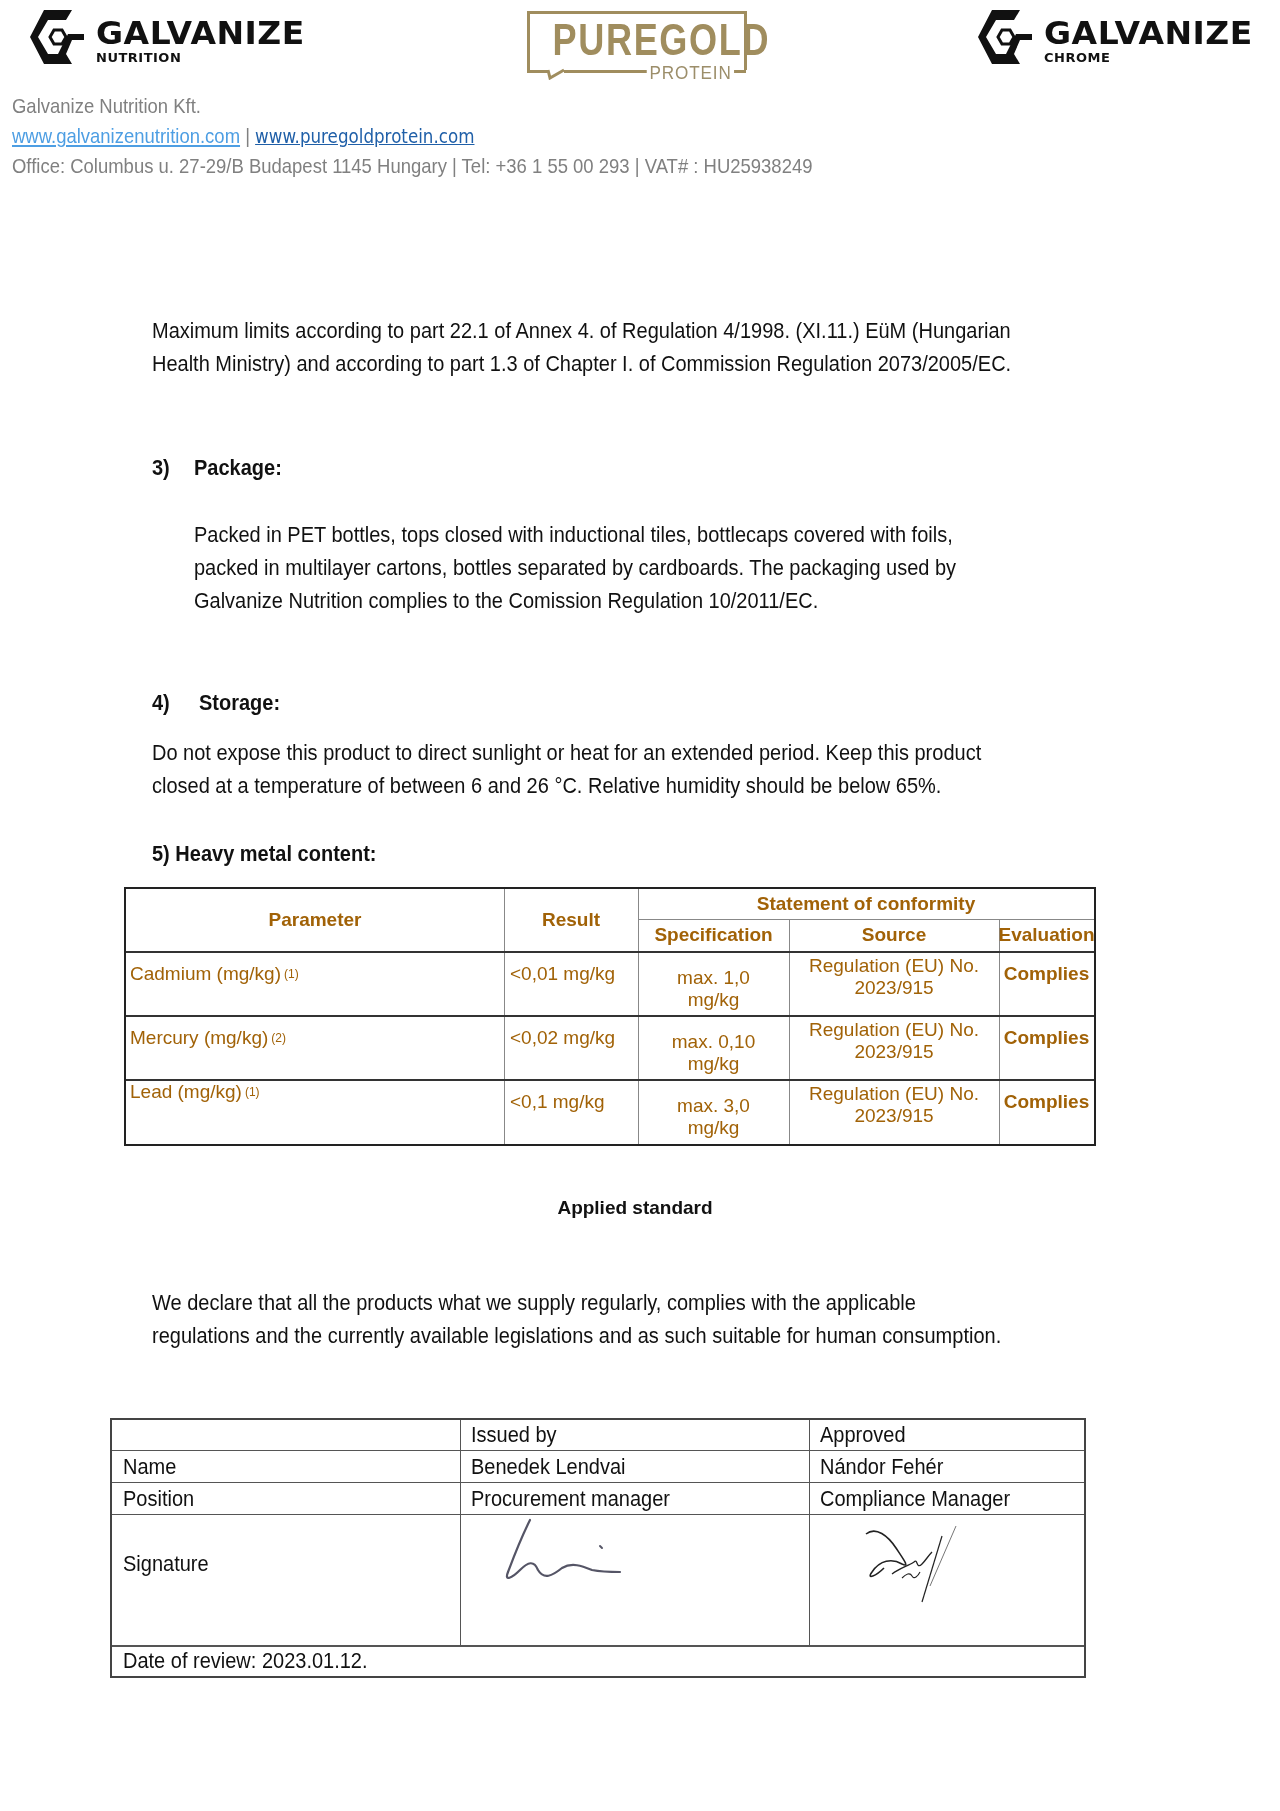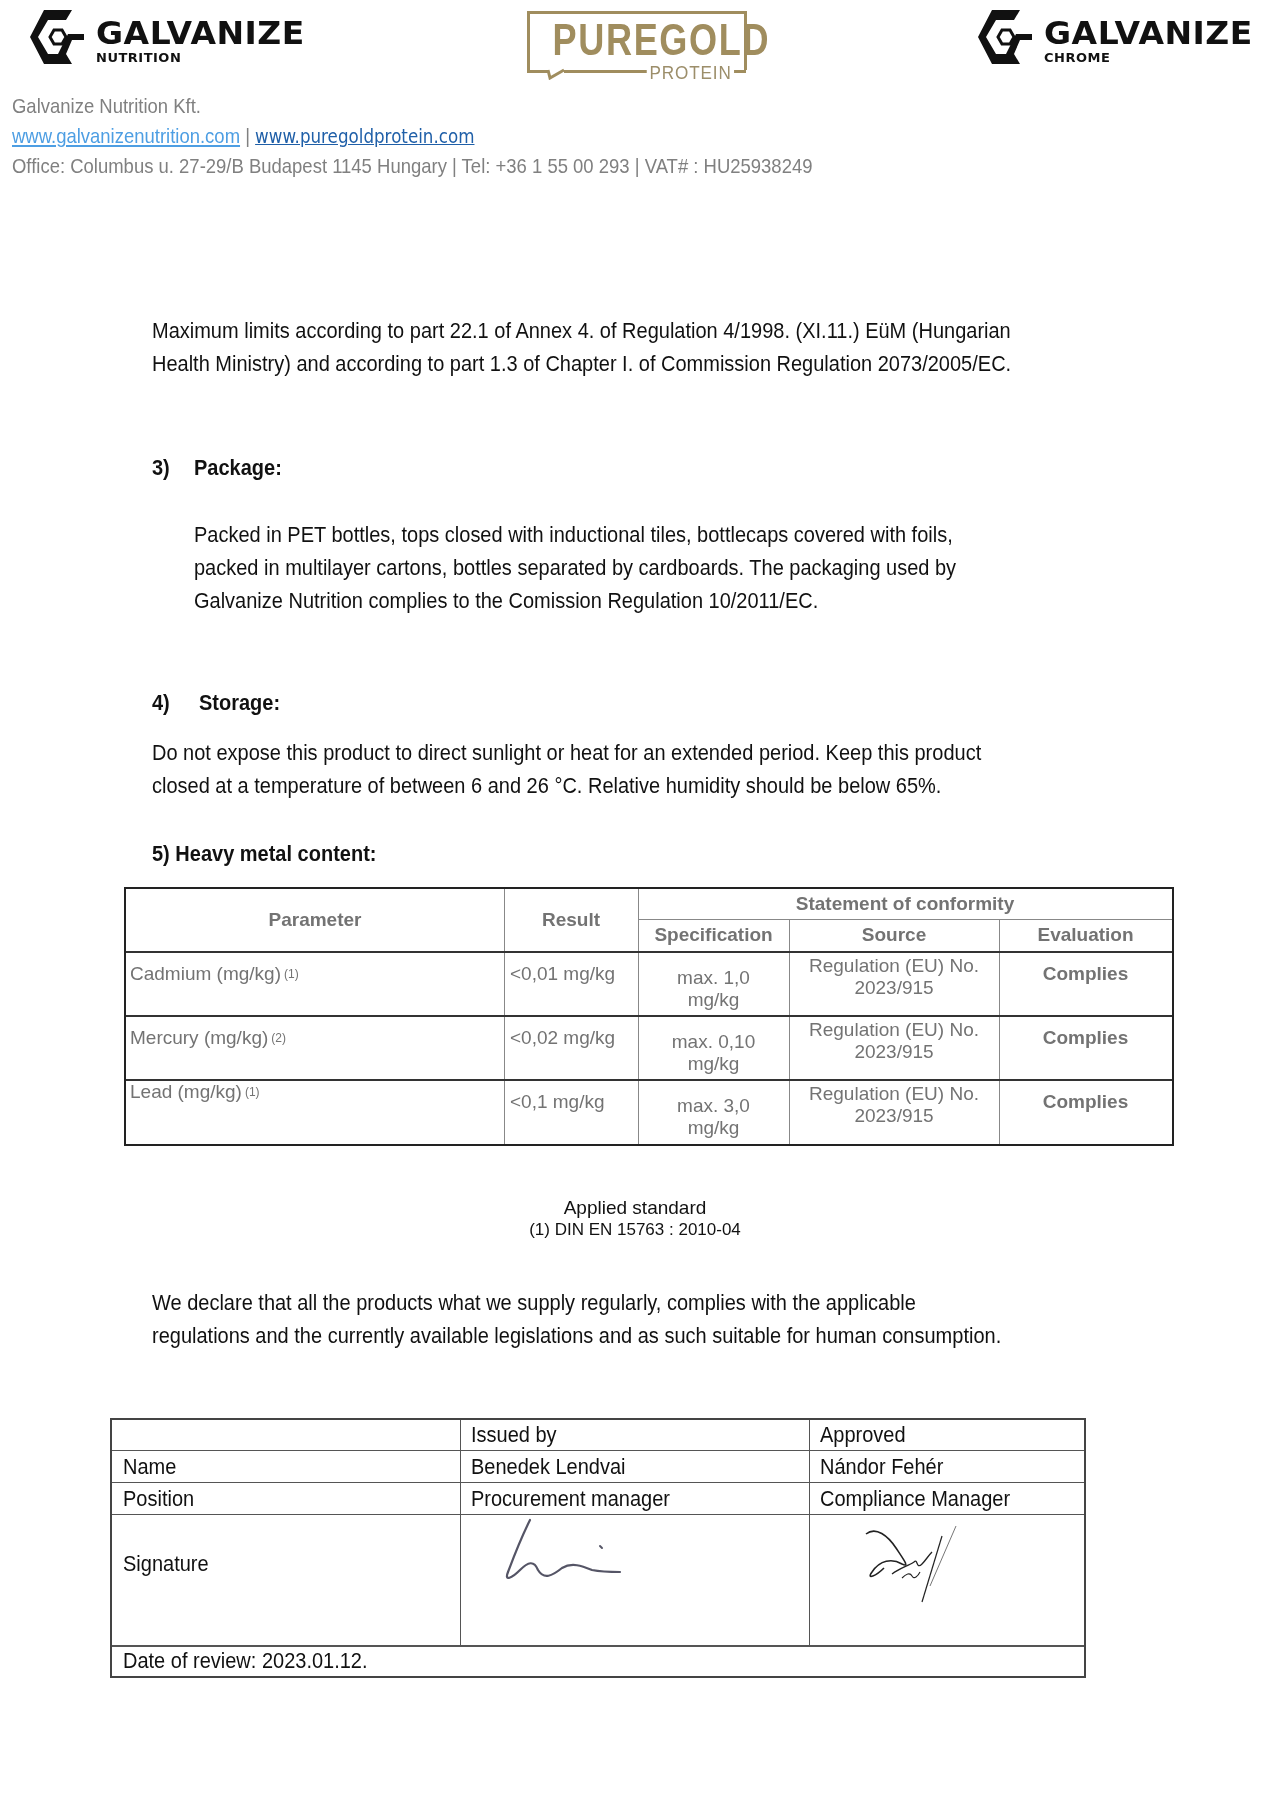--- a/index.html
+++ b/index.html
@@ -24,32 +24,32 @@
   .company a { text-decoration: underline; }
   .company .lnk1 { color: #4d9ee3; }
   .company .lnk2 { color: #1f5fa8; font-family: "DejaVu Sans", sans-serif; font-size: 19px; }
   .company .sep { color: #808080; }
 
   
   .p { position: absolute; font-family: "Liberation Sans", sans-serif; font-size: 21.5px; line-height: 33px; color: #111; white-space: nowrap; transform: scaleX(0.93); transform-origin: left; }
   .h { position: absolute; font-family: "Liberation Sans", sans-serif; font-weight: bold; font-size: 21.5px; line-height: 28px; color: #111; white-space: nowrap; transform: scaleX(0.93); transform-origin: left; }
 
   
-  .hm { position: absolute; left: 124px; top: 887px; width: 1050px; height: 259px; border: 2px solid #222; box-sizing: border-box; font-family: "Liberation Sans", sans-serif; font-size: 19px; color: #737373; }
+  .hm { position: absolute; left: 124px; top: 887px; width: 972px; height: 259px; border: 2px solid #222; box-sizing: border-box; font-family: "Liberation Sans", sans-serif; font-size: 19px; color: #a16207; }
   .hm .cell { position: absolute; display: flex; align-items: center; justify-content: center; text-align: center; box-sizing: border-box; line-height: 22px; }
   .hm .vl { position: absolute; width: 1px; background: #888; }
   .hm .hl { position: absolute; height: 2px; background: #333; left: 0; right: 0; }
   .hm .hl-thin { position: absolute; height: 1px; background: #888; }
   .hm .bold { font-weight: bold; }
   .hm .left { justify-content: flex-start; padding-left: 4px; }
   .hm sup { font-size: 12px; vertical-align: 7px; margin-left: 3px; }
 
   
   .std { position: absolute; left: 0; width: 1270px; text-align: center; font-family: "Liberation Sans", sans-serif; color: #111; }
-  .std .t { font-weight: normal; font-size: 19px; line-height: 22px; }
+  .std .t { font-weight: bold; font-size: 19px; line-height: 22px; }
   .std .l { font-size: 17px; line-height: 21px; }
 
   
   .sig { position: absolute; left: 110px; top: 1418px; width: 976px; height: 260px; border: 2px solid #444; box-sizing: border-box; font-family: "Liberation Sans", sans-serif; font-size: 21.5px; color: #111; }
   .sig .hl { position: absolute; left: 0; right: 0; height: 1px; background: #555; }
   .sig .hl2 { position: absolute; left: 0; right: 0; height: 2px; background: #555; }
   .sig .vl { position: absolute; width: 1px; background: #555; }
   .sig .c { position: absolute; white-space: nowrap; line-height: 28px; transform: scaleX(0.93); transform-origin: left; }
 </style>
 </head>
@@ -175,21 +175,20 @@
   </div>
   <div class="cell" style="left:663px; width:210px; top:192px; height:62px; flex-direction:column; justify-content:flex-start; padding-top:2px;">
     <span>Regulation (EU) No.</span>
     <span>2023/915</span>
   </div>
   <div class="cell bold" style="left:873px; right:0; top:192px; height:62px; align-items:flex-start; padding-top:10px;">Complies</div>
 </div>
 
 <div class="std" style="top:1197px;">
   <div class="t">Applied standard</div>
-  <div class="l">(1) DIN EN 15763 : 2010-04</div>
 </div>
 
 <div class="p" style="left:152px; top:1287px;">We declare that all the products what we supply regularly, complies with the applicable</div>
 <div class="p" style="left:152px; top:1320px;">regulations and the currently available legislations and as such suitable for human consumption.</div>
 
 <div class="sig">
   <div class="hl" style="top:30px;"></div>
   <div class="hl" style="top:62px;"></div>
   <div class="hl" style="top:94px;"></div>
   <div class="hl2" style="top:225px;"></div>

